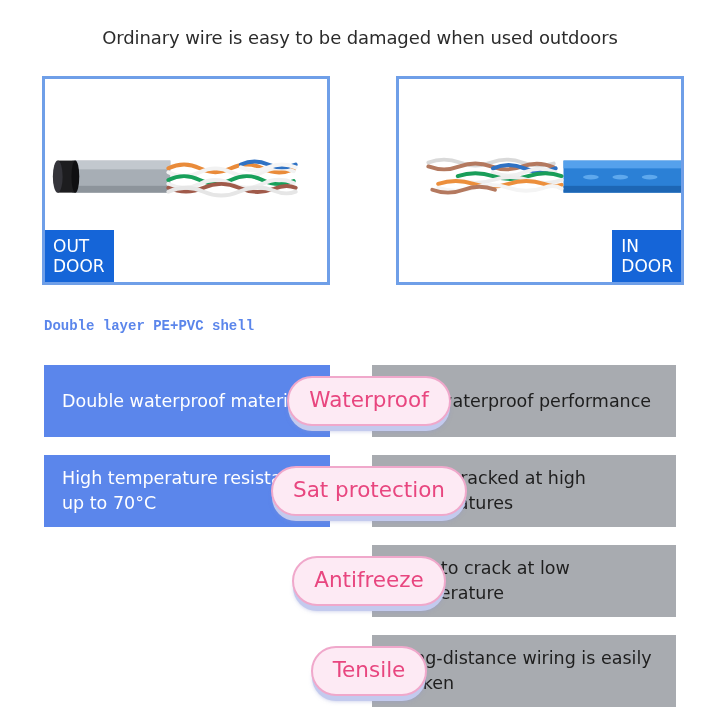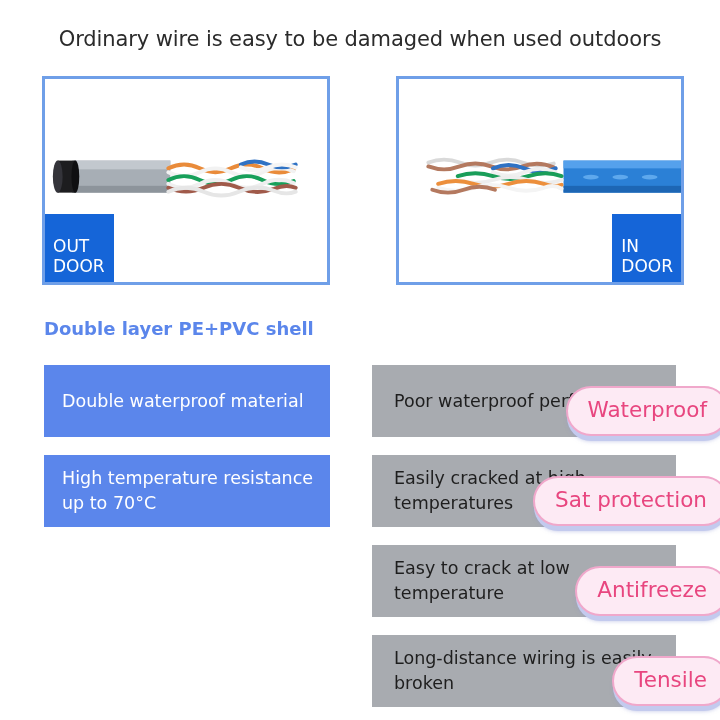--- a/index.html
+++ b/index.html
@@ -15,21 +15,21 @@
     position: relative;
   }
 
   
   .title {
     position: absolute;
     left: 0;
     top: 27px;
     width: 720px;
     text-align: center;
-    font-size: 21px;
+    font-size: 18px;
     color: #2b2b2b;
     letter-spacing: -0.1px;
     white-space: nowrap;
   }
 
   
   .panel {
     position: absolute;
     box-sizing: border-box;
     border: 3px solid #6f9fe8;
@@ -46,41 +46,42 @@
     height: 100%;
   }
 
   
   .door-badge {
     position: absolute;
     background: #1565d8;
     color: #ffffff;
     font-size: 17px;
     line-height: 20px;
-    padding: 22px 9px 7px 9px;
+    padding: 6px 9px 7px 9px;
     box-sizing: border-box;
   }
   .door-badge span { display: block; white-space: nowrap; }
   .badge-outdoor { left: -1px;  bottom: -1px; }
   .badge-indoor  { right: -1px; bottom: -1px; }
 
   
   .captions {
     position: absolute;
     left: 0;
     top: 318px;
     width: 720px;
     height: 30px;
   }
   .caption {
     position: absolute;
     top: 0;
-    font-size: 18px;
+    font-size: 14px;
     font-weight: bold;
     white-space: nowrap;
+    font-family: Liberation Mono, monospace;
   }
   .caption-left  { left: 44px;  color: #5b86eb; }
   .caption-right { left: 392px; color: #a8abb0; }
 
   
   .rows {
     position: absolute;
     left: 0;
     top: 365px;
     width: 720px;
@@ -116,26 +117,26 @@
   }
   .bar-text {
     font-size: 17.5px;
     line-height: 25px;
   }
 
   
   .pill-wrap {
     position: absolute;
     left: 0;
-    top: 10px;
+    top: 0;
     width: 720px;
     height: 72px;
     display: flex;
     align-items: center;
-    justify-content: flex-end;
+    justify-content: center;
     pointer-events: none;
   }
   .pill {
     position: relative;
     left: 9px;
     box-sizing: border-box;
     background: #fdeaf4;
     border: 2px solid #f0a8cb;
     border-radius: 26px;
     color: #e8467f;

